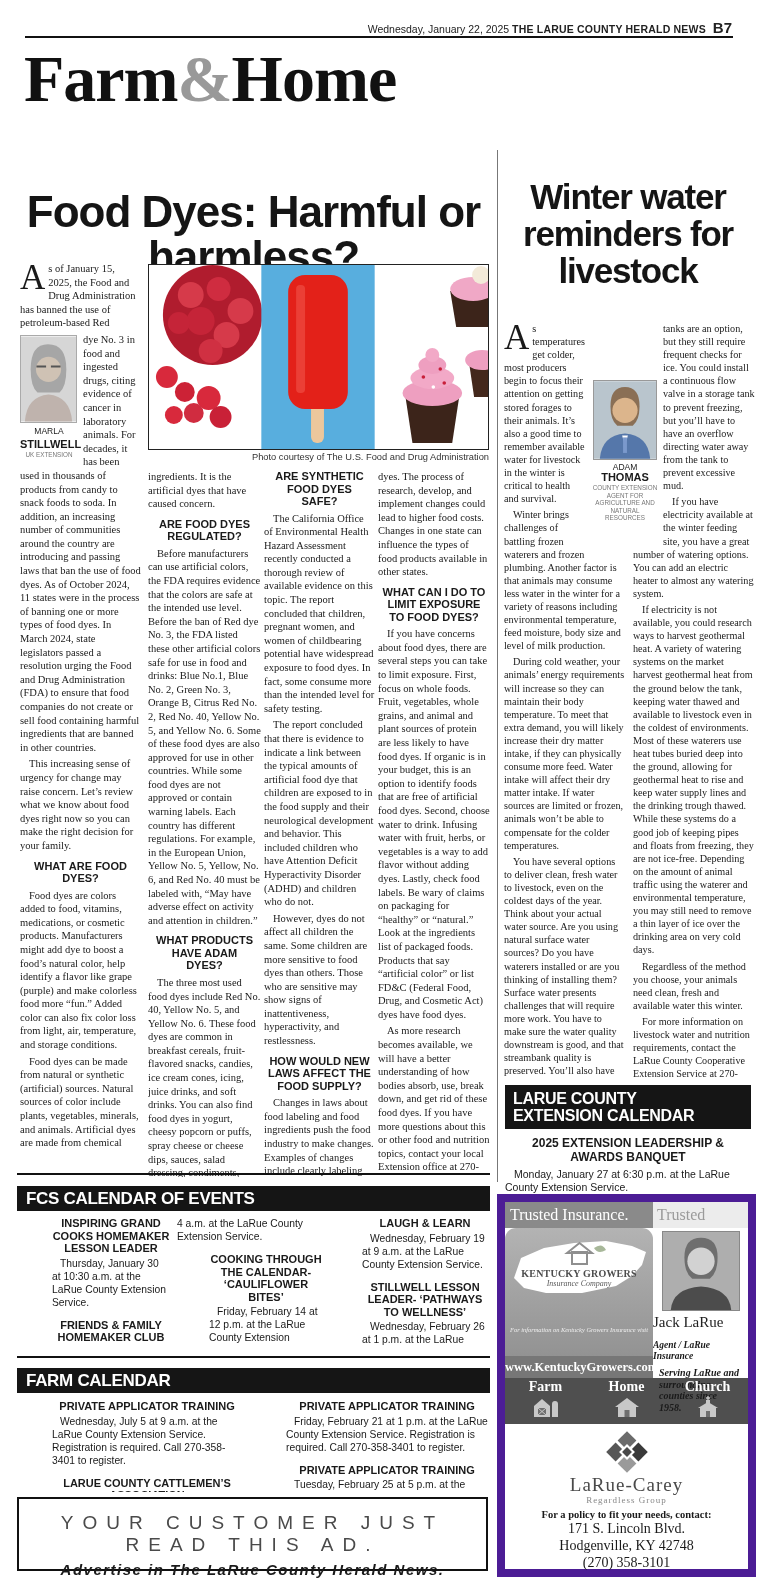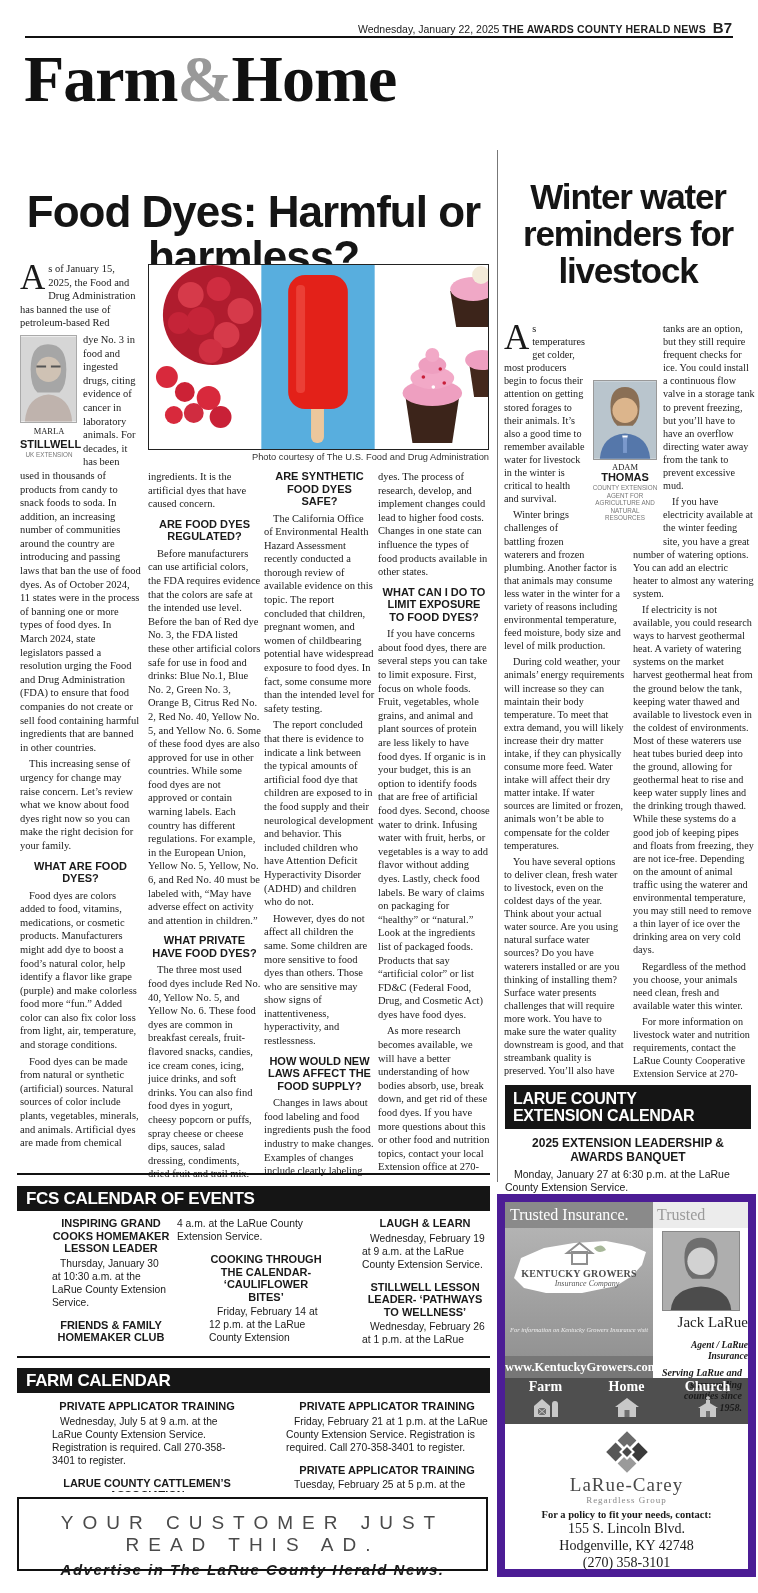--- a/index.html
+++ b/index.html
@@ -33,21 +33,21 @@
   .dropcap{float:left;font-size:35px;line-height:27px;padding:2px 3px 0 0;font-weight:normal;}
 
   .col-f1{left:20px;top:262px;width:121px;height:916px;}
   .col-f2{left:148px;top:470px;width:113px;height:707px;}
   .col-f3{left:264px;top:470px;width:111px;height:707px;}
   .col-f4{left:378px;top:470px;width:112px;height:707px;}
 
   
   .author-block{float:left;width:58px;margin:2px 5px 2px 0;text-align:center;}
   .author-block svg{display:block;width:57px;height:88px;border:1px solid #aaa;box-sizing:border-box;}
-  .auth-first{font-family:Liberation Serif, serif;font-size:8.5px;margin-top:2px;}
+  .auth-first{font-family:Liberation Sans, sans-serif;font-size:8.5px;margin-top:2px;}
   .auth-last{font-family:"Liberation Sans",sans-serif;font-weight:bold;font-size:11px;line-height:11px;}
   .auth-org{font-family:"Liberation Sans",sans-serif;font-size:6.3px;color:#777;line-height:7.5px;margin-top:1px;}
 
   
   .food-photo{position:absolute;left:148px;top:264px;width:341px;height:186px;border:1px solid #222;box-sizing:border-box;}
   .food-photo svg{display:block;width:100%;height:100%;}
   .photo-caption{position:absolute;left:148px;top:452px;width:341px;text-align:right;
                  font-family:"Liberation Sans",sans-serif;font-size:9.3px;color:#333;}
 
   
@@ -96,31 +96,31 @@
   .house-ad .l2{font-family:"Liberation Sans",sans-serif;font-weight:bold;font-style:italic;
                 font-size:15px;letter-spacing:1.5px;margin-top:5px;}
 
   
   .ins-ad{position:absolute;left:497px;top:1194px;width:259px;height:383px;border:8px solid #4c1d95;
           box-sizing:border-box;background:#fff;}
   .ins-head{display:flex;height:26px;}
   .ins-head .ih-l{width:148px;background:#8a8a8a;color:#fff;font-size:16px;line-height:26px;padding-left:5px;box-sizing:border-box;}
   .ins-head .ih-r{flex:1;background:#ececec;color:#9a9a9a;font-size:16px;line-height:26px;padding-left:4px;}
   .ins-main{display:flex;height:150px;}
-  .ins-left{width:148px;background:linear-gradient(#b3b3b3,#8d8d8d);position:relative;}
+  .ins-left{width:148px;background:linear-gradient(#b3b3b3,#8d8d8d);position:relative;border-radius:11px;}
   .kg-logo{position:relative;width:142px;height:62px;margin:10px auto 0;}
   .kg-logo svg{display:block;width:142px;height:62px;}
   .kg-name{position:absolute;left:0;top:30px;width:100%;text-align:center;
            font-weight:bold;font-size:10px;letter-spacing:.2px;color:#4d4d4d;}
-  .kg-sub{position:absolute;left:8px;top:41px;width:100%;text-align:center;
+  .kg-sub{position:absolute;left:0;top:41px;width:100%;text-align:center;
           font-style:italic;font-size:8px;color:#5a5a5a;}
   .kg-info{font-style:italic;font-size:6.4px;color:#f0f0f0;text-align:center;margin-top:26px;}
   .kg-url{position:absolute;bottom:0;left:0;width:100%;background:#777;color:#fff;
           font-weight:bold;font-size:12.5px;line-height:22px;text-align:center;}
-  .ins-right{flex:1;background:#fff;text-align:right;}
+  .ins-right{flex:1;background:#fff;text-align:left;}
   .ins-right svg{display:block;width:78px;height:80px;border:1px solid #888;box-sizing:border-box;margin:3px auto 2px;}
   .agent-name{font-size:15px;line-height:18px;color:#222;}
   .agent-title{font-weight:bold;font-style:italic;font-size:9.5px;line-height:11px;margin-top:9px;}
   .agent-tag{font-weight:bold;font-style:italic;font-size:10px;line-height:11.5px;margin-top:5px;padding:0 6px;}
   .ins-band{display:flex;height:46px;background:#4f4f4f;color:#fff;}
   .band-cell{flex:1;text-align:center;}
   .band-cell .blabel{font-weight:bold;font-size:14px;line-height:18px;}
   .band-cell svg{display:block;width:30px;height:22px;margin:0 auto;}
   .ins-bottom{text-align:center;height:149px;overflow:hidden;border-radius:26px;}
   .lc-logo svg{display:block;width:42px;height:42px;margin:7px auto 2px;}
@@ -129,21 +129,21 @@
   .lc-contact{font-weight:bold;font-size:10.5px;margin-top:4px;}
   .lc-addr{font-size:14px;line-height:17px;}
 </style>
 </head>
 <body>
 
 <div class="page">
 
   <div class="topbar">
     <span>Wednesday, January 22, 2025</span>
-    <span class="paper">THE AWARDS COUNTY HERALD NEWS</span>
+    <span class="paper">THE LARUE COUNTY HERALD NEWS</span>
     <span class="pageno">B7</span>
   </div>
   <div class="toprule"></div>
 
   <h1 class="masthead"><span>Farm</span><span class="amp">&amp;</span><span>Home</span></h1>
 
   <h2 class="headline hl-food">Food Dyes: Harmful or harmless?</h2>
 
   <div class="col col-f1">
     <p class="ni"><span class="dropcap">A</span><span>s of January 15, 2025, the Food and Drug Administration has banned the use of petroleum-based Red</span></p>
@@ -205,21 +205,21 @@
       <circle cx="286" cy="122" r="1.8" fill="#ffffff"></circle>
         <circle cx="297" cy="118" r="1.8" fill="#c81f3a"></circle>
     </svg>
   </div>
   <div class="photo-caption">Photo courtesy of The U.S. Food and Drug Administration</div>
 
   <div class="col col-f2">
     <p class="ni">ingredients. It is the artificial dyes that have caused concern.</p>
     <div class="colhead">ARE FOOD DYES REGULATED?</div>
     <p>Before manufacturers can use artificial colors, the FDA requires evidence that the colors are safe at the intended use level. Before the ban of Red dye No. 3, the FDA listed these other artificial colors safe for use in food and drinks: Blue No.1, Blue No. 2, Green No. 3, Orange B, Citrus Red No. 2, Red No. 40, Yellow No. 5, and Yellow No. 6. Some of these food dyes are also approved for use in other countries. While some food dyes are not approved or contain warning labels. Each country has different regulations. For example, in the European Union, Yellow No. 5, Yellow, No. 6, and Red No. 40 must be labeled with, “May have adverse effect on activity and attention in children.”</p>
-    <div class="colhead">WHAT PRIVATE HAVE FOOD DYES?</div>
+    <div class="colhead">WHAT PRODUCTS HAVE ADAM DYES?</div>
     <p>The three most used food dyes include Red No. 40, Yellow No. 5, and Yellow No. 6. These food dyes are common in breakfast cereals, fruit-flavored snacks, candies, ice cream cones, icing, juice drinks, and soft drinks. You can also find food dyes in yogurt, cheesy popcorn or puffs, spray cheese or cheese dips, sauces, salad dressing, condiments, dried fruit and trail mix, chips, fruit cups, and meal starter kits.</p>
   </div>
 
   <div class="col col-f3">
     <div class="colhead" style="margin-top:0">ARE SYNTHETIC FOOD DYES SAFE?</div>
     <p>The California Office of Environmental Health Hazard Assessment recently conducted a thorough review of available evidence on this topic. The report concluded that children, pregnant women, and women of childbearing potential have widespread exposure to food dyes. In fact, some consume more than the intended level for safety testing.</p>
     <p>The report concluded that there is evidence to indicate a link between the typical amounts of artificial food dye that children are exposed to in the food supply and their neurological development and behavior. This included children who have Attention Deficit Hyperactivity Disorder (ADHD) and children who do not.</p>
     <p>However, dyes do not affect all children the same. Some children are more sensitive to food dyes than others. Those who are sensitive may show signs of inattentiveness, hyperactivity, and restlessness.</p>
     <div class="colhead">HOW WOULD NEW LAWS AFFECT THE FOOD SUPPLY?</div>
     <p>Changes in laws about food labeling and food ingredients push the food industry to make changes. Examples of changes include clearly labeling products so consumers can make informed choices and update products to reduce, swap, or remove food</p>
@@ -415,20 +415,20 @@
             <rect x="32" y="32" width="19" height="19" fill="#9a9a9a"></rect>
             <rect x="9" y="32" width="19" height="19" fill="#565656"></rect>
             <rect x="22" y="22" width="16" height="16" fill="#ffffff"></rect>
             <rect x="25" y="25" width="10" height="10" fill="#4a4a4a"></rect>
           </g>
         </svg>
       </div>
       <div class="lc-name">LaRue-Carey</div>
       <div class="lc-sub">Regardless Group</div>
       <div class="lc-contact">For a policy to fit your needs, contact:</div>
-      <div class="lc-addr">155 S. Lincoln Blvd.</div>
+      <div class="lc-addr">171 S. Lincoln Blvd.</div>
       <div class="lc-addr">Hodgenville, KY 42748</div>
       <div class="lc-addr">(270) 358-3101</div>
       <div class="lc-addr">www.LaRueCareyInsurance.com</div>
     </div>
   </div>
 
 </div>
 
 </body></html>

